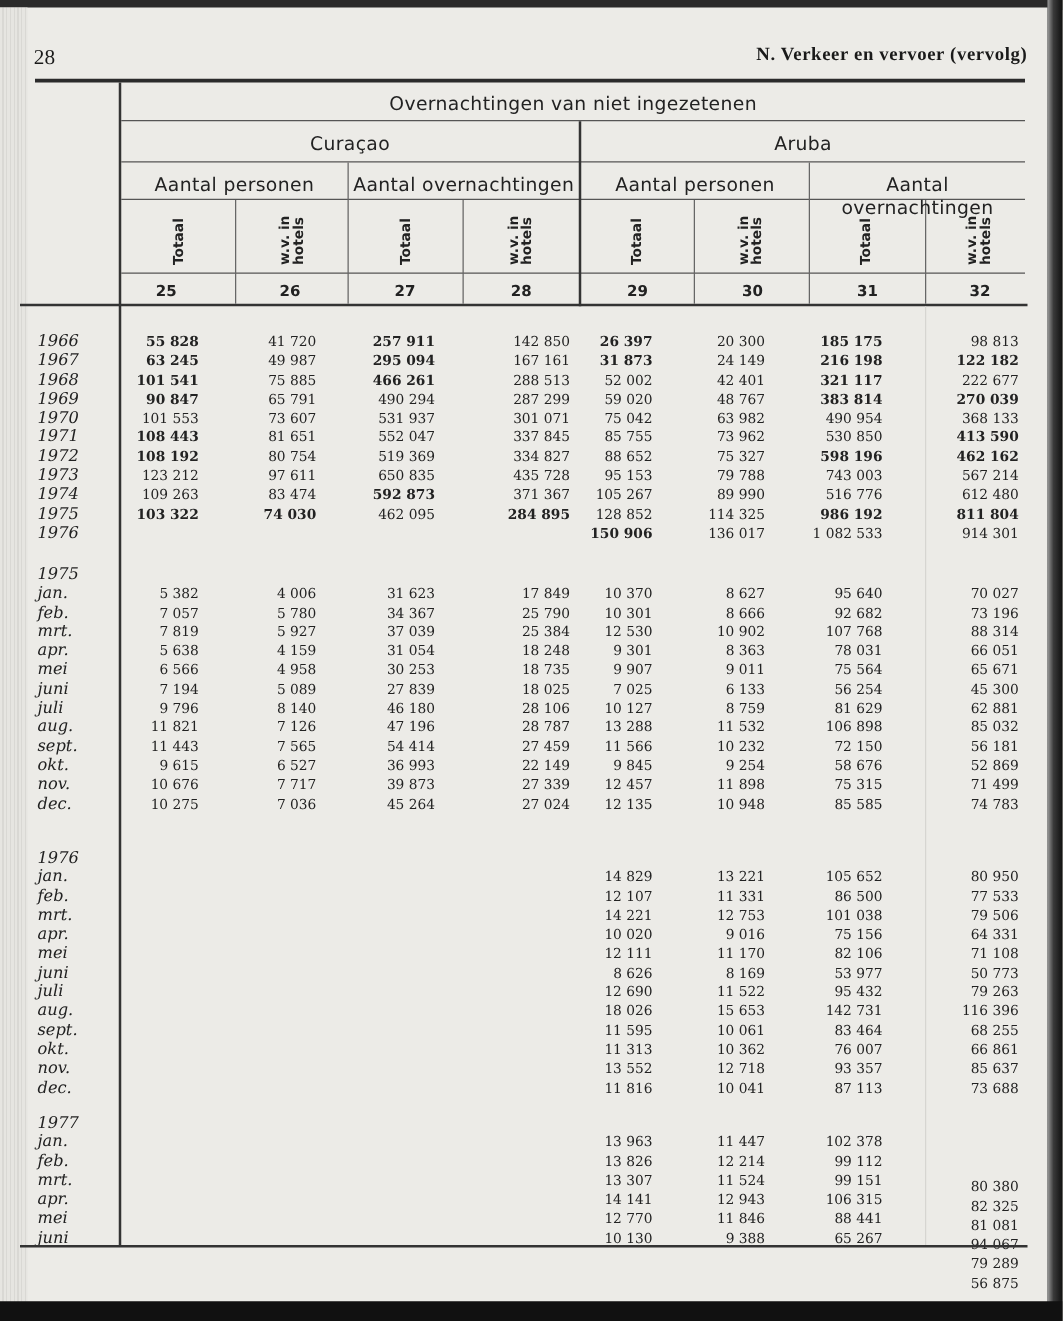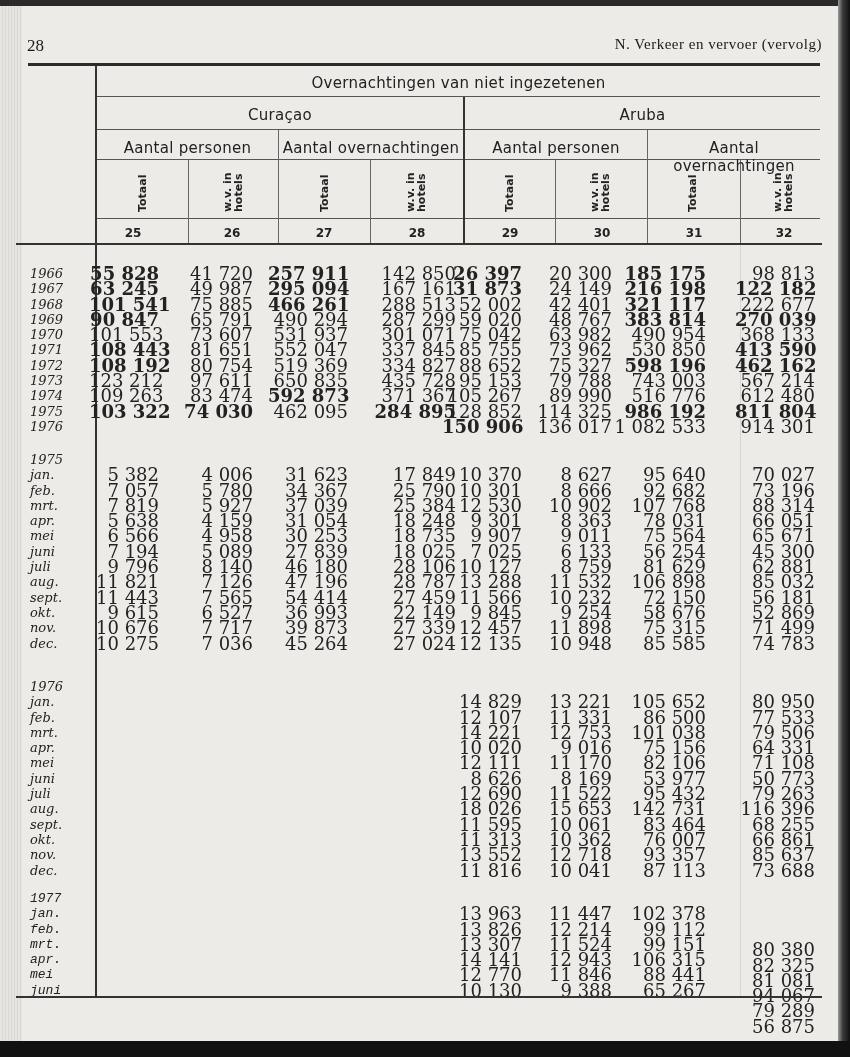--- a/index.html
+++ b/index.html
@@ -19,21 +19,21 @@
     position: absolute; left: 0; top: 6px; width: 22px; height: 1036px;
     background: repeating-linear-gradient(90deg, #e6e5e1 0 2px, #d9d8d4 2px 3px);
   }
   .right-spine {
     position: absolute; right: 0; top: 0; width: 12px; height: 1057px;
     background: linear-gradient(90deg, #9a9a9a, #3a3a3a 40%, #101010);
   }
   .bottom-edge { position: absolute; left: 0; bottom: 0; width: 850px; height: 16px; background: #111; }
 
   .page-number { position: absolute; left: 27px; top: 36px; font-size: 17px; font-family: "Liberation Serif", serif; }
-  .running-head { position: absolute; right: 28px; top: 36px; font-size: 15px; font-weight: normal; font-family: "Liberation Serif", serif; letter-spacing: 0.5px; }
+  .running-head { position: absolute; right: 28px; top: 36px; font-size: 15px; font-weight: bold; font-family: "Liberation Serif", serif; letter-spacing: 0.5px; }
 
   .rule-top { position: absolute; left: 28px; top: 63px; width: 792px; height: 3px; background: #2b2b2b; }
   .rule-bottom { position: absolute; left: 16px; top: 996px; width: 806px; height: 2px; background: #333; }
   .stub-line { position: absolute; left: 95px; top: 66px; width: 2px; height: 930px; background: #333; }
 
   .hline { position: absolute; height: 1px; background: #555; }
   .vline { position: absolute; width: 1px; background: #666; }
   .vline.thick { width: 2px; background: #333; }
 
   .hdr {
@@ -48,21 +48,21 @@
   .colnum {
     position: absolute; top: 226px; font-family: "DejaVu Sans", sans-serif; font-weight: bold;
     font-size: 12px; text-align: center; width: 40px; color: #222;
   }
 
   .stub {
     position: absolute; left: 30px; font-style: italic; font-size: 13px;
     font-family: "DejaVu Serif", serif; line-height: 15.3px; color: #222;
   }
   .col {
-    position: absolute; text-align: right; font-size: 18px; line-height: 15.3px;
+    position: absolute; text-align: right; font-size: 11px; line-height: 15.3px;
     font-family: "DejaVu Serif", serif; color: #222; white-space: nowrap;
   }
   .col div { height: 15.3px; }
   .b { font-weight: bold; }
 </style>
 </head>
 <body>
 
 <div class="top-edge"></div>
 <div class="page"></div>
@@ -480,21 +480,21 @@
       <div>64 331</div>
       <div>71 108</div>
       <div>50 773</div>
       <div>79 263</div>
       <div>116 396</div>
       <div>68 255</div>
       <div>66 861</div>
       <div>85 637</div>
       <div>73 688</div>
     </div>
-    <div class="stub" style="top: 891px; font-family: Liberation Mono, monospace;">
+    <div class="stub" style="top: 891px;">
       <div style="font-weight: normal;">1977</div>
       <div>jan.</div>
       <div>feb.</div>
       <div>mrt.</div>
       <div>apr.</div>
       <div>mei</div>
       <div>juni</div>
     </div>
     <div class="col" style="top: 906.3px; left: 89px; width: 70px;">
       <div></div>

